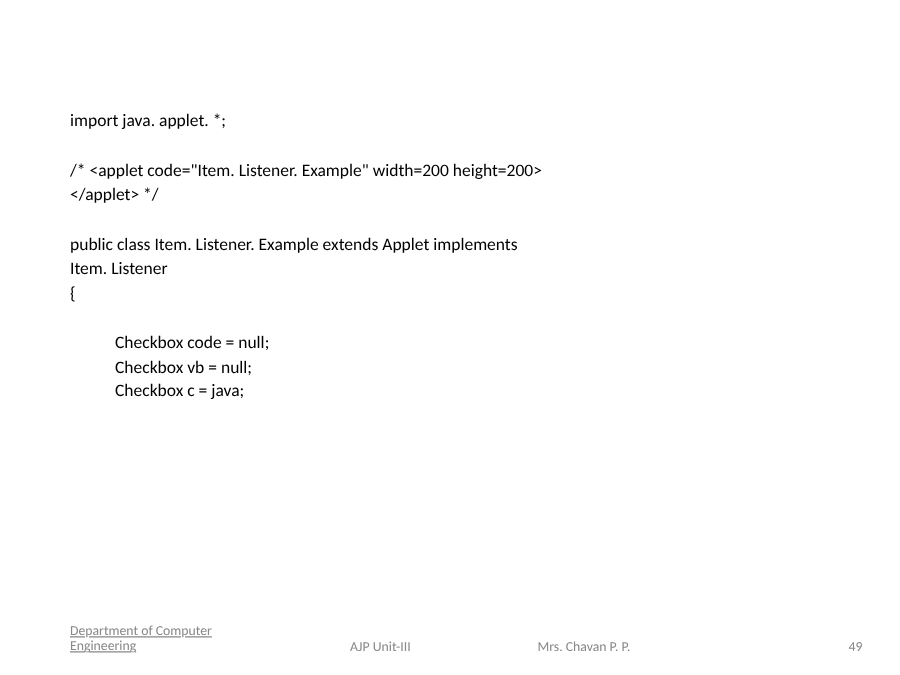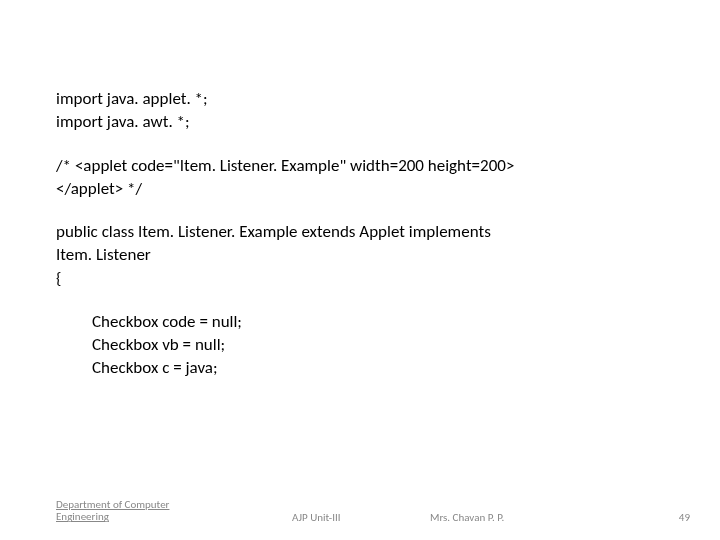--- a/index.html
+++ b/index.html
@@ -1,35 +1,34 @@
 <!DOCTYPE html>
 <html><head>
 <meta charset="utf-8">
 <style>
   * { margin: 0; padding: 0; box-sizing: border-box; }
   html, body { width: 720px; height: 540px; background: #fff; font-family: Calibri, "Segoe UI", Arial, sans-serif; color: #000; }
   .slide { position: relative; width: 720px; height: 540px; }
-  .content { position: absolute; left: 56px; top: 88px; width: 610px; font-size: 17px; line-height: 1.25; }
+  .content { position: absolute; left: 56px; top: 88px; width: 610px; font-size: 14px; line-height: 1.25; }
   .row { margin-bottom: 2px; }
   .spacer { height: 20px; }
   .indent { padding-left: 36px; }
   .footer { position: absolute; bottom: 16px; left: 0; width: 720px; font-size: 11px; color: #888; }
   .footer .dept { position: absolute; left: 56px; bottom: 0; width: 150px; line-height: 1.15; text-decoration: underline; }
-  .footer .mid { position: absolute; left: 292px; bottom: 0; }
+  .footer .mid { position: absolute; left: 280px; bottom: 0; }
   .footer .auth { position: absolute; left: 430px; bottom: 0; }
   .footer .page { position: absolute; right: 30px; bottom: 0; }
 </style>
 </head>
 <body>
 
 <div class="slide">
 
   <div class="content">
     <div class="row">import java. applet. *;</div>
-    <div class="row">import java. awt. *;</div>
     <div class="spacer"></div>
     <div class="row"> /* &lt;applet code="Item. Listener. Example" width=200 height=200&gt;</div>
     <div class="row">&lt;/applet&gt; */</div>
     <div class="spacer"></div>
     <div class="row">public class Item. Listener. Example extends Applet implements</div>
     <div class="row">Item. Listener</div>
     <div class="row">{</div>
     <div class="spacer"></div>
     <div class="row indent">Checkbox code = null;</div>
     <div class="row indent">Checkbox vb = null;</div>

